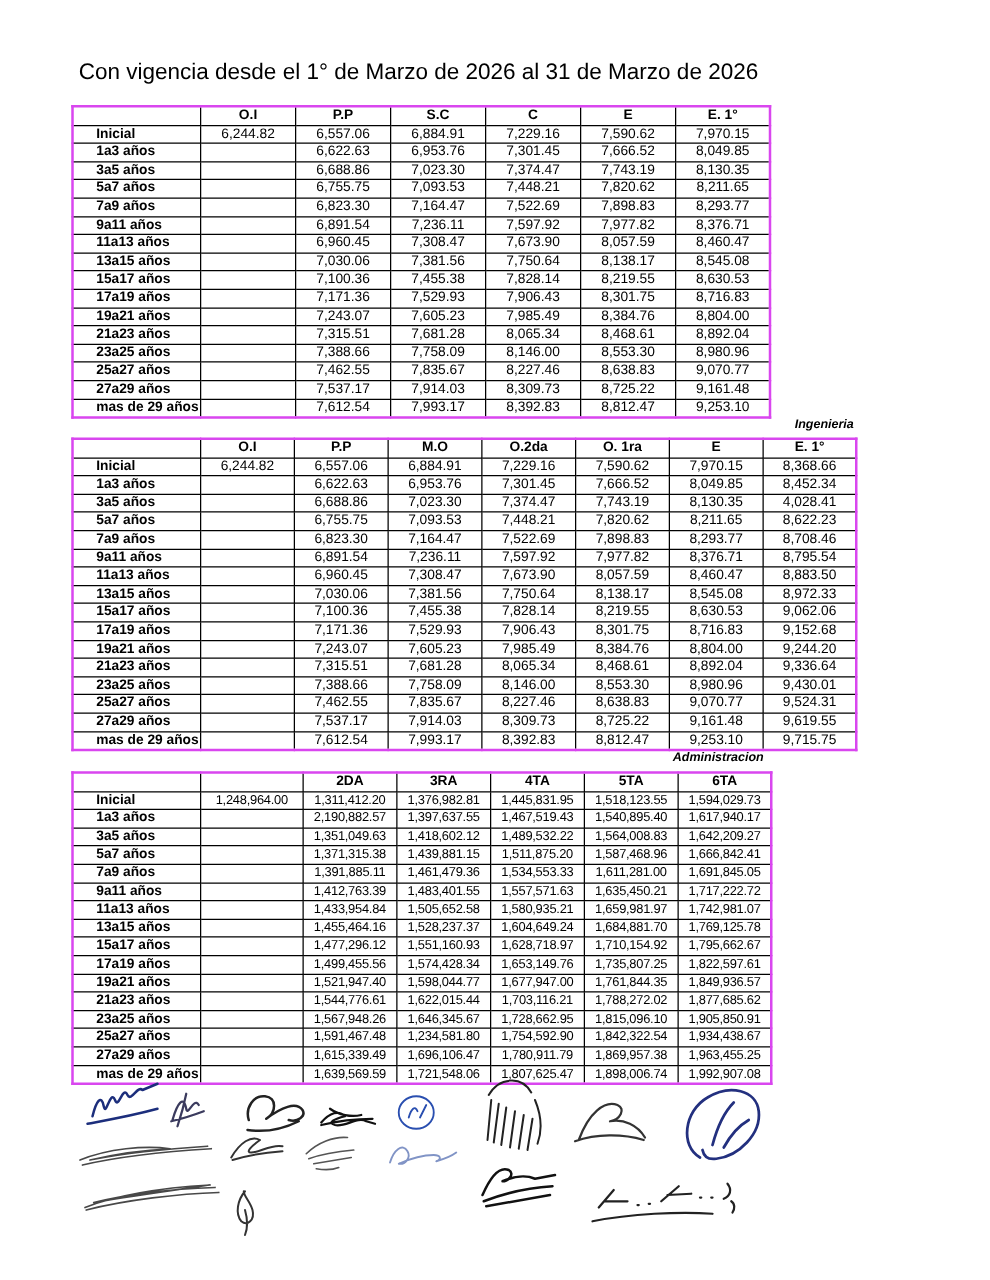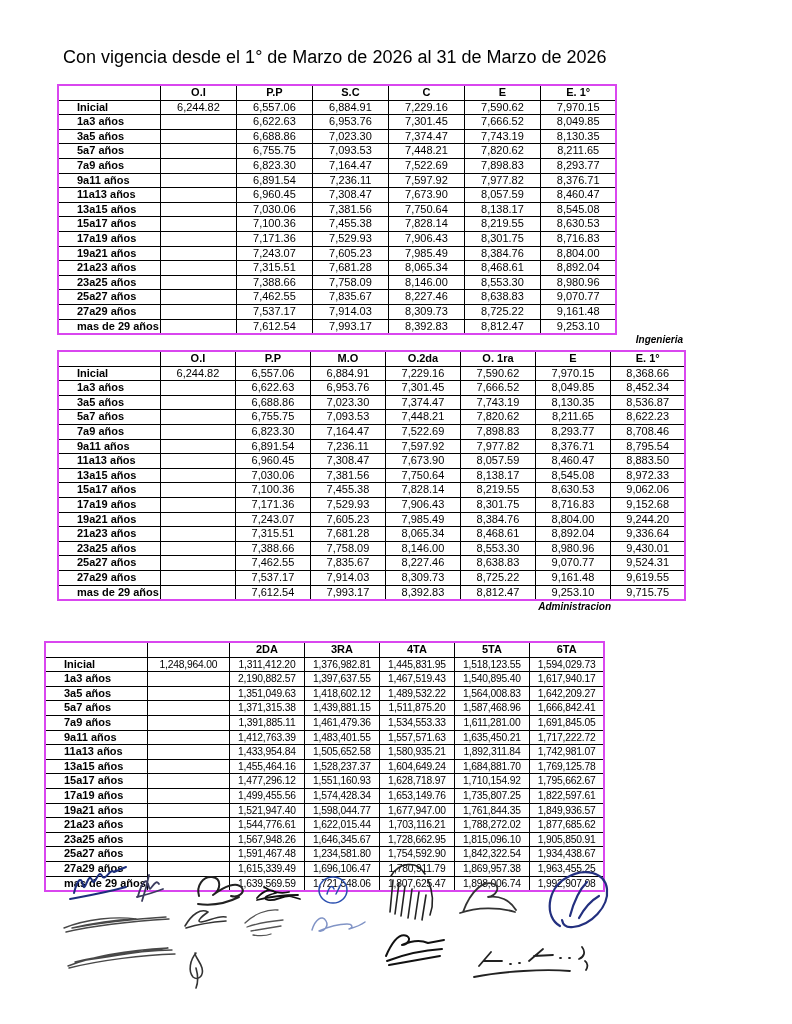--- a/index.html
+++ b/index.html
@@ -6,21 +6,21 @@
   body{width:792px;height:1024px;position:relative;font-family:"Liberation Sans",sans-serif;color:#000;}
   .page{position:relative;width:792px;height:1024px;background:#fff;overflow:hidden;}
   .doc-title{position:absolute;top:8px;left:0;width:552px;text-align:center;font-size:18px;font-weight:bold;letter-spacing:.5px;}
   .doc-subtitle{position:absolute;top:47px;left:63px;font-size:18px;}
   table.grid{border-collapse:collapse;table-layout:fixed;position:absolute;border:2px solid #d946ef;}
   table.grid th,table.grid td{border:1px solid #000;height:13.6px;line-height:13.6px;padding:0 1px;font-size:11px;text-align:center;white-space:nowrap;overflow:hidden;}
   table.grid thead th{font-weight:bold;}
   table.grid tbody th.row-label{text-align:left;font-weight:bold;padding-left:18px;}
   table.t1{left:57px;top:84px;}
   table.t2{left:57px;top:350px;}
-  table.t3{left:44px;top:617px;margin-top:24px;}
+  table.t3{left:57px;top:617px;}
   table.t3 td{font-size:10.3px;letter-spacing:-0.2px;}
   table.t3 th,table.t3 td{border-top-width:1.5px;border-bottom-width:1.5px;}
   .section-title{position:absolute;text-align:right;font-size:10px;font-weight:bold;font-style:italic;}
   .section-title.ing{left:57px;top:334px;width:626px;}
   .section-title.adm{left:57px;top:601px;width:554px;}
   .signatures{position:absolute;left:0;top:855px;width:792px;height:169px;}
   .signatures path{fill:none;stroke-linecap:round;stroke-linejoin:round;}
 </style>
 </head>
 <body>
@@ -244,21 +244,21 @@
           <td>8,452.34</td>
         </tr>
         <tr>
           <th class="row-label">3a5 años</th>
           <td></td>
           <td>6,688.86</td>
           <td>7,023.30</td>
           <td>7,374.47</td>
           <td>7,743.19</td>
           <td>8,130.35</td>
-          <td>8,536.87</td>
+          <td>4,028.41</td>
         </tr>
         <tr>
           <th class="row-label">5a7 años</th>
           <td></td>
           <td>6,755.75</td>
           <td>7,093.53</td>
           <td>7,448.21</td>
           <td>7,820.62</td>
           <td>8,211.65</td>
           <td>8,622.23</td>
@@ -462,21 +462,21 @@
           <td>1,557,571.63</td>
           <td>1,635,450.21</td>
           <td>1,717,222.72</td>
         </tr>
         <tr>
           <th class="row-label">11a13 años</th>
           <td></td>
           <td>1,433,954.84</td>
           <td>1,505,652.58</td>
           <td>1,580,935.21</td>
-          <td>1,892,311.84</td>
+          <td>1,659,981.97</td>
           <td>1,742,981.07</td>
         </tr>
         <tr>
           <th class="row-label">13a15 años</th>
           <td></td>
           <td>1,455,464.16</td>
           <td>1,528,237.37</td>
           <td>1,604,649.24</td>
           <td>1,684,881.70</td>
           <td>1,769,125.78</td>

